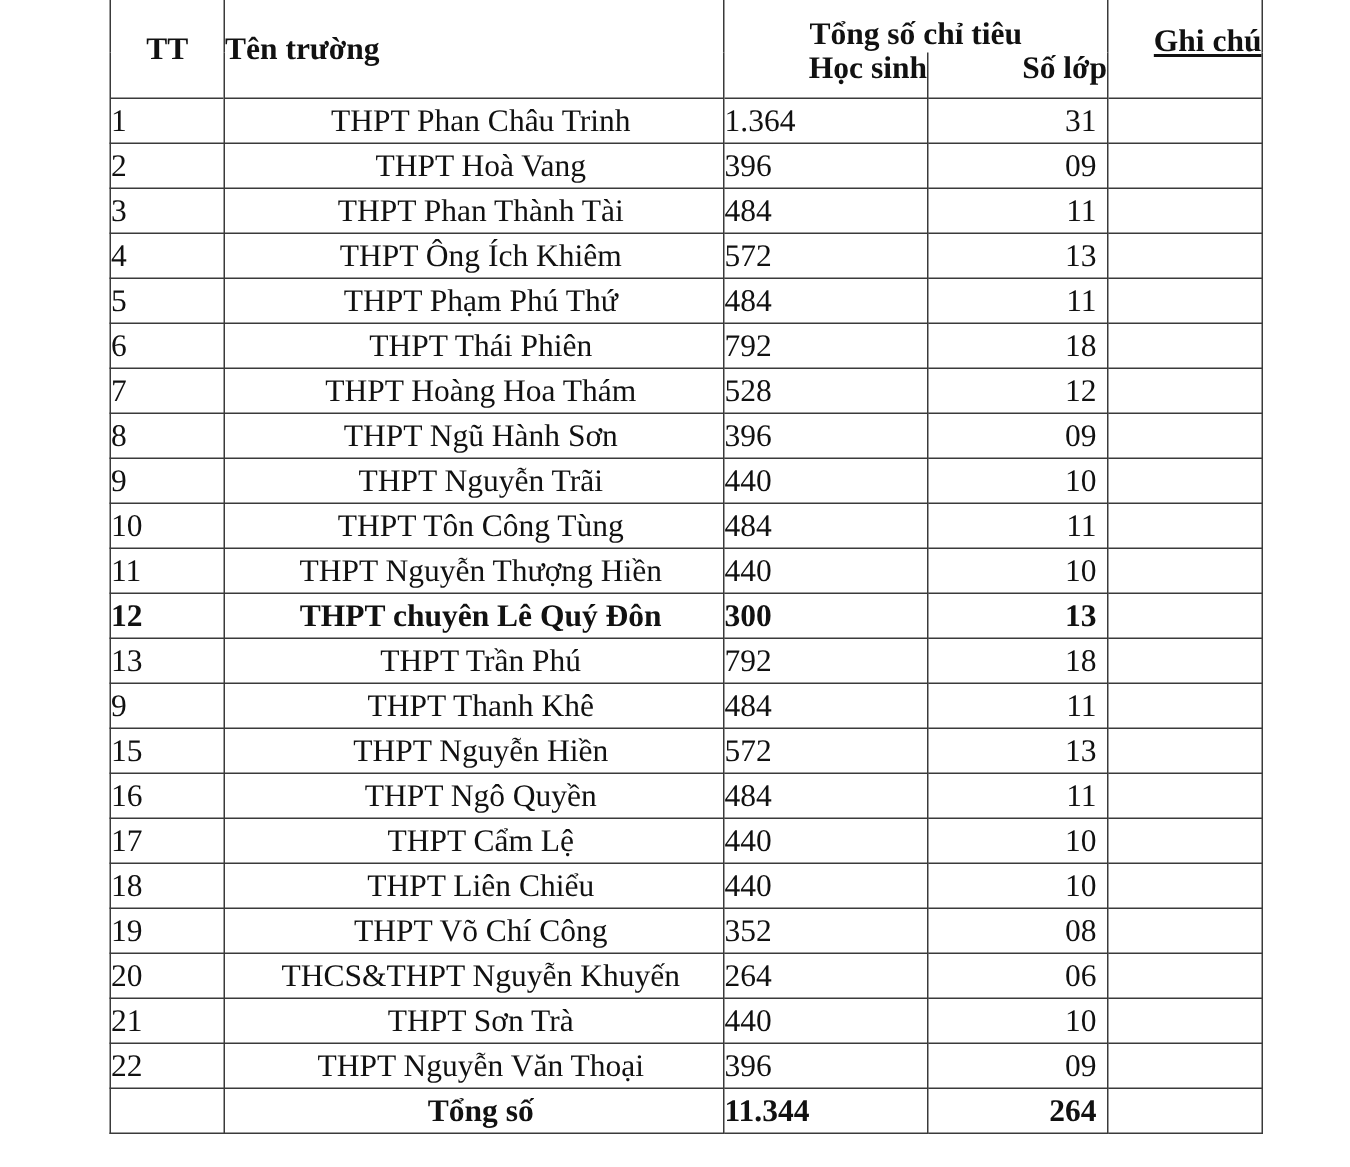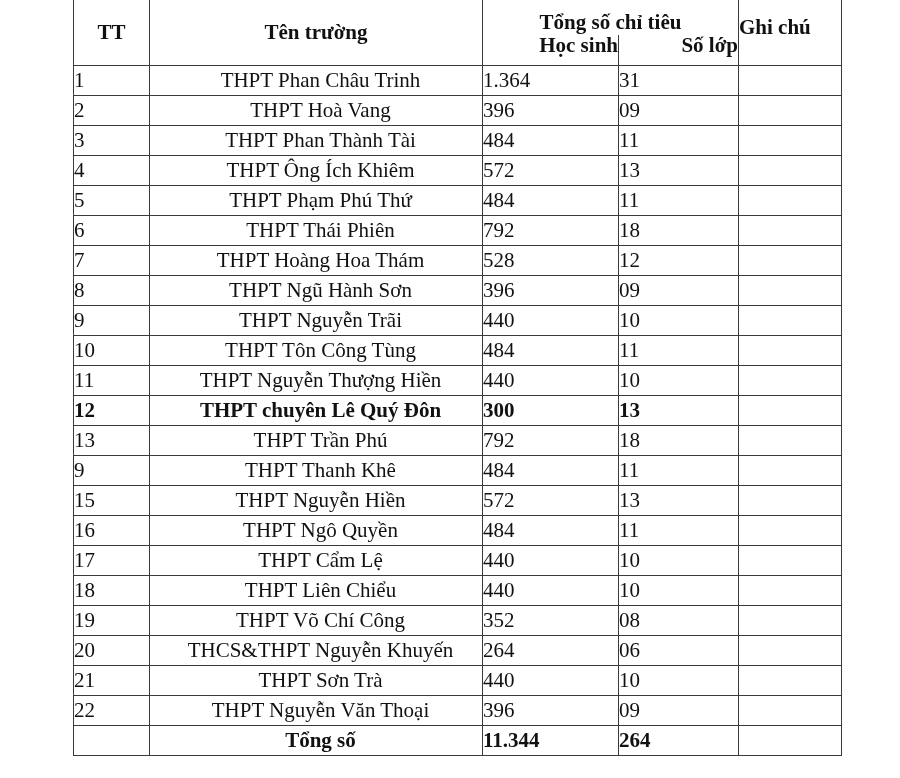--- a/index.html
+++ b/index.html
@@ -4,39 +4,39 @@
 <style>
   html, body { margin: 0; padding: 0; background: #ffffff; }
   body { width: 900px; height: 778px; position: relative; overflow: hidden;
          font-family: "Liberation Serif", "DejaVu Serif", serif; color: #111; }
   .tbl { position: absolute; left: 73px; top: -2px; border-collapse: collapse; table-layout: fixed; }
   .tbl td, .tbl th { border: 1.5px solid #3a3a3a; padding: 0; font-size: 21px; line-height: 1; }
   .tbl th { font-weight: bold; }
   .c-tt { width: 75px; }
   .c-name { width: 323px; text-align: center; padding-left: 9px !important; }
   .c-hs { width: 128px; text-align: left; padding-right: 7px !important; }
-  .c-sl { width: 112px; padding-right: 7px !important; }
+  .c-sl { width: 112px; text-align: right; padding-right: 7px !important; }
   .c-gc { width: 102px; }
   .hdr-top th { height: 34px; border-bottom: none; }
   .hdr-sub th { height: 30px; border-top: none; vertical-align: top; }
   .hdr-sub th.c-hs, .hdr-sub th.c-sl { text-align: right; padding: 0 !important; }
   th.span2 { vertical-align: middle; }
   th.group { vertical-align: bottom; padding-bottom: 2px !important; }
   tbody tr td { height: 29px; }
   tr.bold td { font-weight: bold; }
-  .gc-head { vertical-align: top !important; padding-top: 18px !important; text-align: left; }
+  .gc-head { vertical-align: top !important; padding-top: 18px !important; text-align: right; text-decoration: underline; }
 </style>
 </head>
 <body>
 
 <table class="tbl">
   <thead>
     <tr class="hdr-top">
       <th class="c-tt span2" rowspan="2">TT</th>
-      <th class="c-name span2" rowspan="2" style="text-align:center;padding-left:0 !important;">Tên trường</th>
+      <th class="c-name span2" rowspan="2" style="text-align:left;padding-left:0 !important;">Tên trường</th>
       <th class="group" colspan="2">Tổng số chỉ tiêu</th>
       <th class="c-gc gc-head" rowspan="2">Ghi chú</th>
     </tr>
     <tr class="hdr-sub">
       <th class="c-hs">Học sinh</th>
       <th class="c-sl">Số lớp</th>
     </tr>
   </thead>
   <tbody id="rows">
       <tr>

